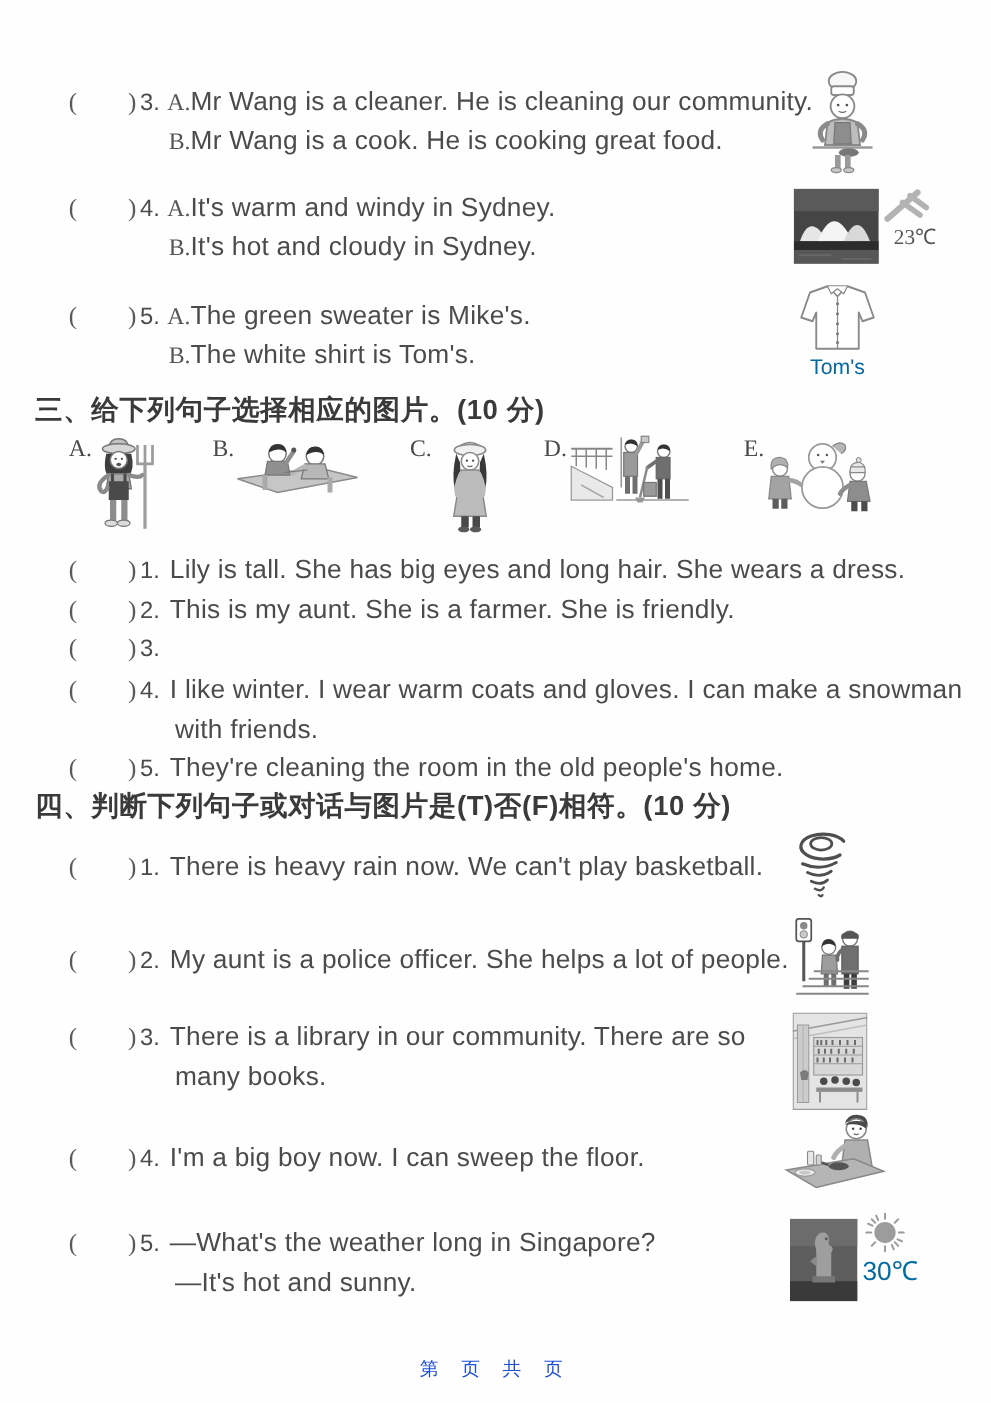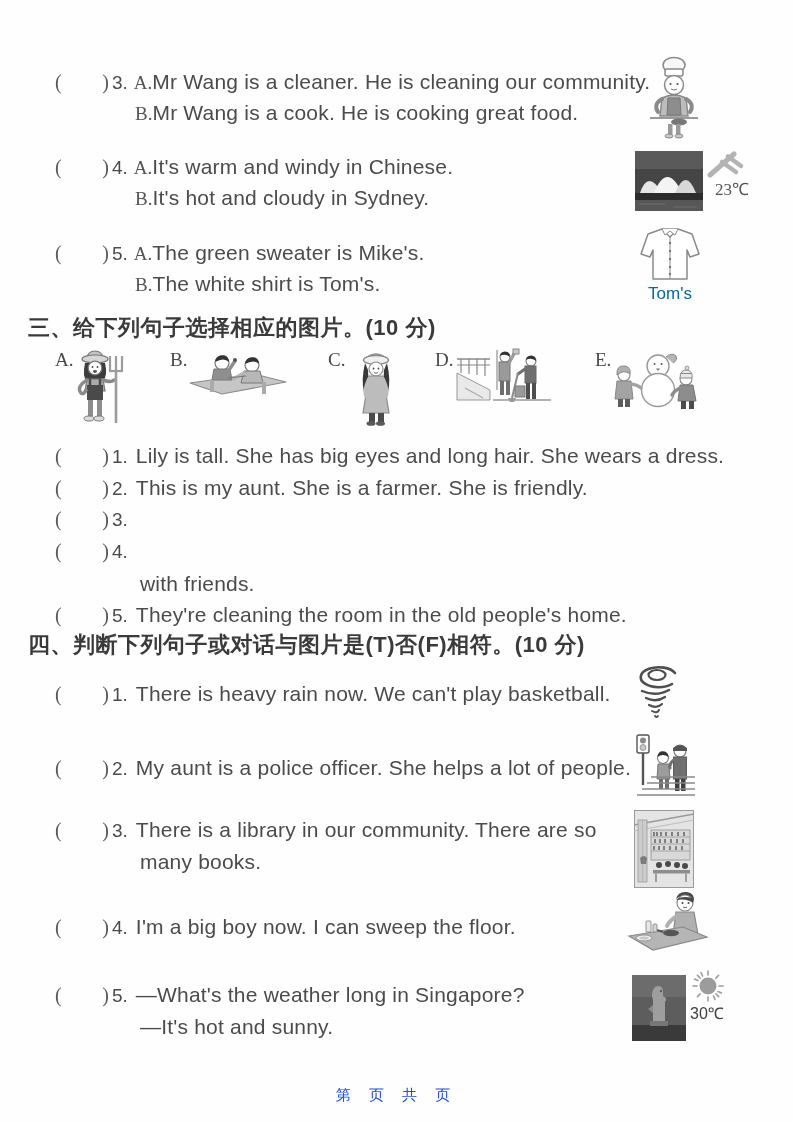--- a/index.html
+++ b/index.html
@@ -16,21 +16,21 @@
     font-family:"Liberation Serif", serif; font-size:20px; color:#5a5a5a;
     flex:0 0 54px;
   }
   .qnum { font-size:19px; color:#4b4b4b; margin:0 8px 0 3px; }
   .qnum.tight { margin-right:6px; }
   .letter { font-family:"Liberation Serif", serif; font-size:19px; color:#555; }
   .cnhead { font-size:22px; font-weight:bold; color:#3a3a3a; letter-spacing:0.5px; }
   .piclabel { font-family:"Liberation Serif", serif; font-size:19px; color:#4a4a4a; }
   .caption { font-size:17px; color:#0369a1; text-align:center; }
   .temp-serif { font-family:"Liberation Serif", serif; font-size:17px; color:#555; }
-  .temp-sans { font-size:16px; color:#404040; }
+  .temp-sans { font-size:21px; color:#0369a1; }
   .footer { width:793px; text-align:center; font-size:15px; color:#1d4ed8; letter-spacing:7px; }
   svg { display:block; }
 </style>
 </head>
 <body>
 
 <div class="page">
 
   <div class="abs qline" style="left:55px; top:70px;">
     <span class="blank">
@@ -65,21 +65,21 @@
     <ellipse cx="31" cy="80" rx="4" ry="2" fill="#c9c9c9" stroke="#8a8a8a"></ellipse>
   </svg>
 
   <div class="abs qline" style="left:55px; top:155px;">
     <span class="blank">
         <span>(</span>
         <span>)</span>
       </span>
     <span class="qnum tight">4.</span>
     <span class="letter">A.</span>
-    <span class="qtext">It's warm and windy in Chinese.</span>
+    <span class="qtext">It's warm and windy in Sydney.</span>
   </div>
   <div class="abs qline" style="left:135px; top:186px;">
     <span class="letter">B.</span>
     <span class="qtext">It's hot and cloudy in Sydney.</span>
   </div>
 
   <svg class="abs" style="left:635px; top:151px;" width="68" height="60" viewBox="0 0 68 60">
     <rect width="68" height="60" fill="#454545"></rect>
     <rect width="68" height="18" fill="#5a5a5a"></rect>
     <path d="M5,42 Q13,18 27,42 Z" fill="#e6e6e6"></path>
@@ -267,20 +267,21 @@
         <span>)</span>
       </span>
     <span class="qnum">3.</span>
   </div>
   <div class="abs qline" style="left:55px; top:540px;">
     <span class="blank">
         <span>(</span>
         <span>)</span>
       </span>
     <span class="qnum">4.</span>
+    <span class="qtext">I like winter. I wear warm coats and gloves. I can make a snowman</span>
   </div>
   <div class="abs qline" style="left:140px; top:572px;">
     <span class="qtext">with friends.</span>
   </div>
   <div class="abs qline" style="left:55px; top:603px;">
     <span class="blank">
         <span>(</span>
         <span>)</span>
       </span>
     <span class="qnum">5.</span>

